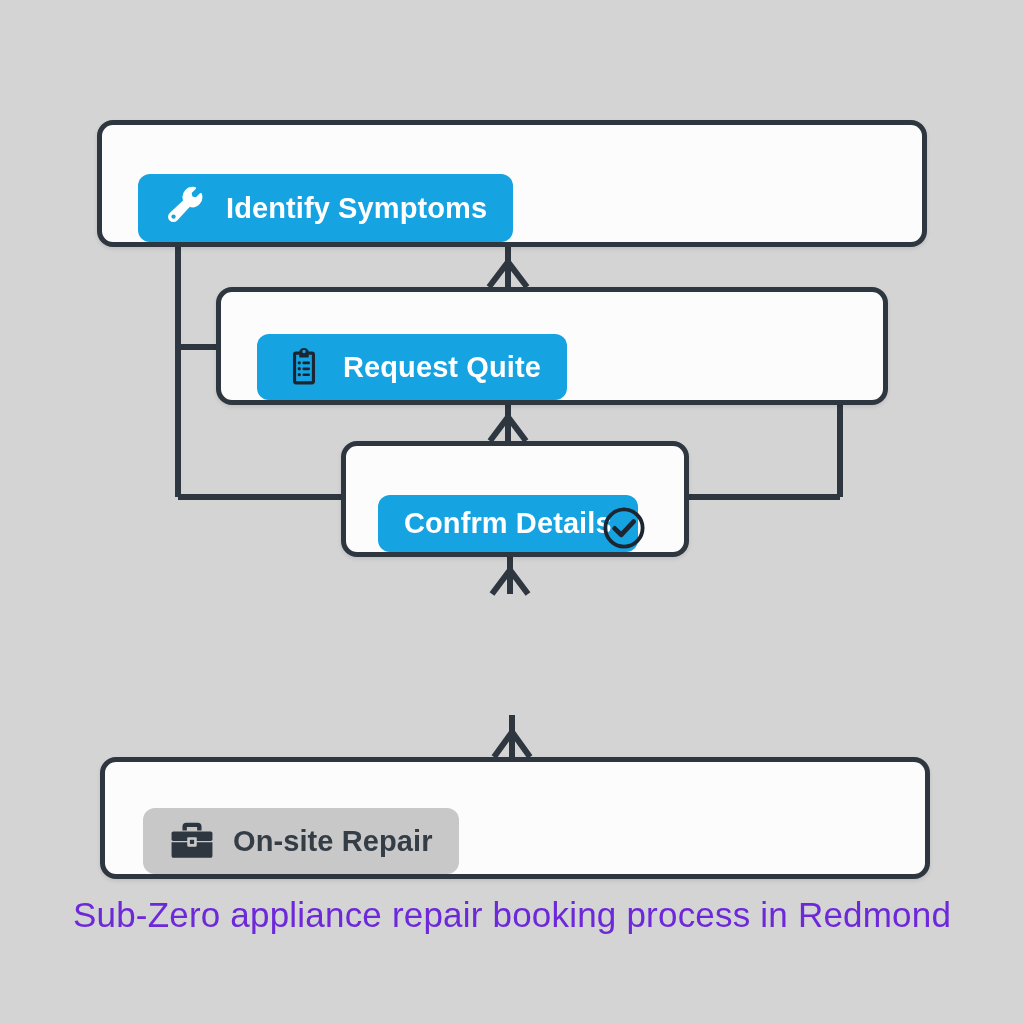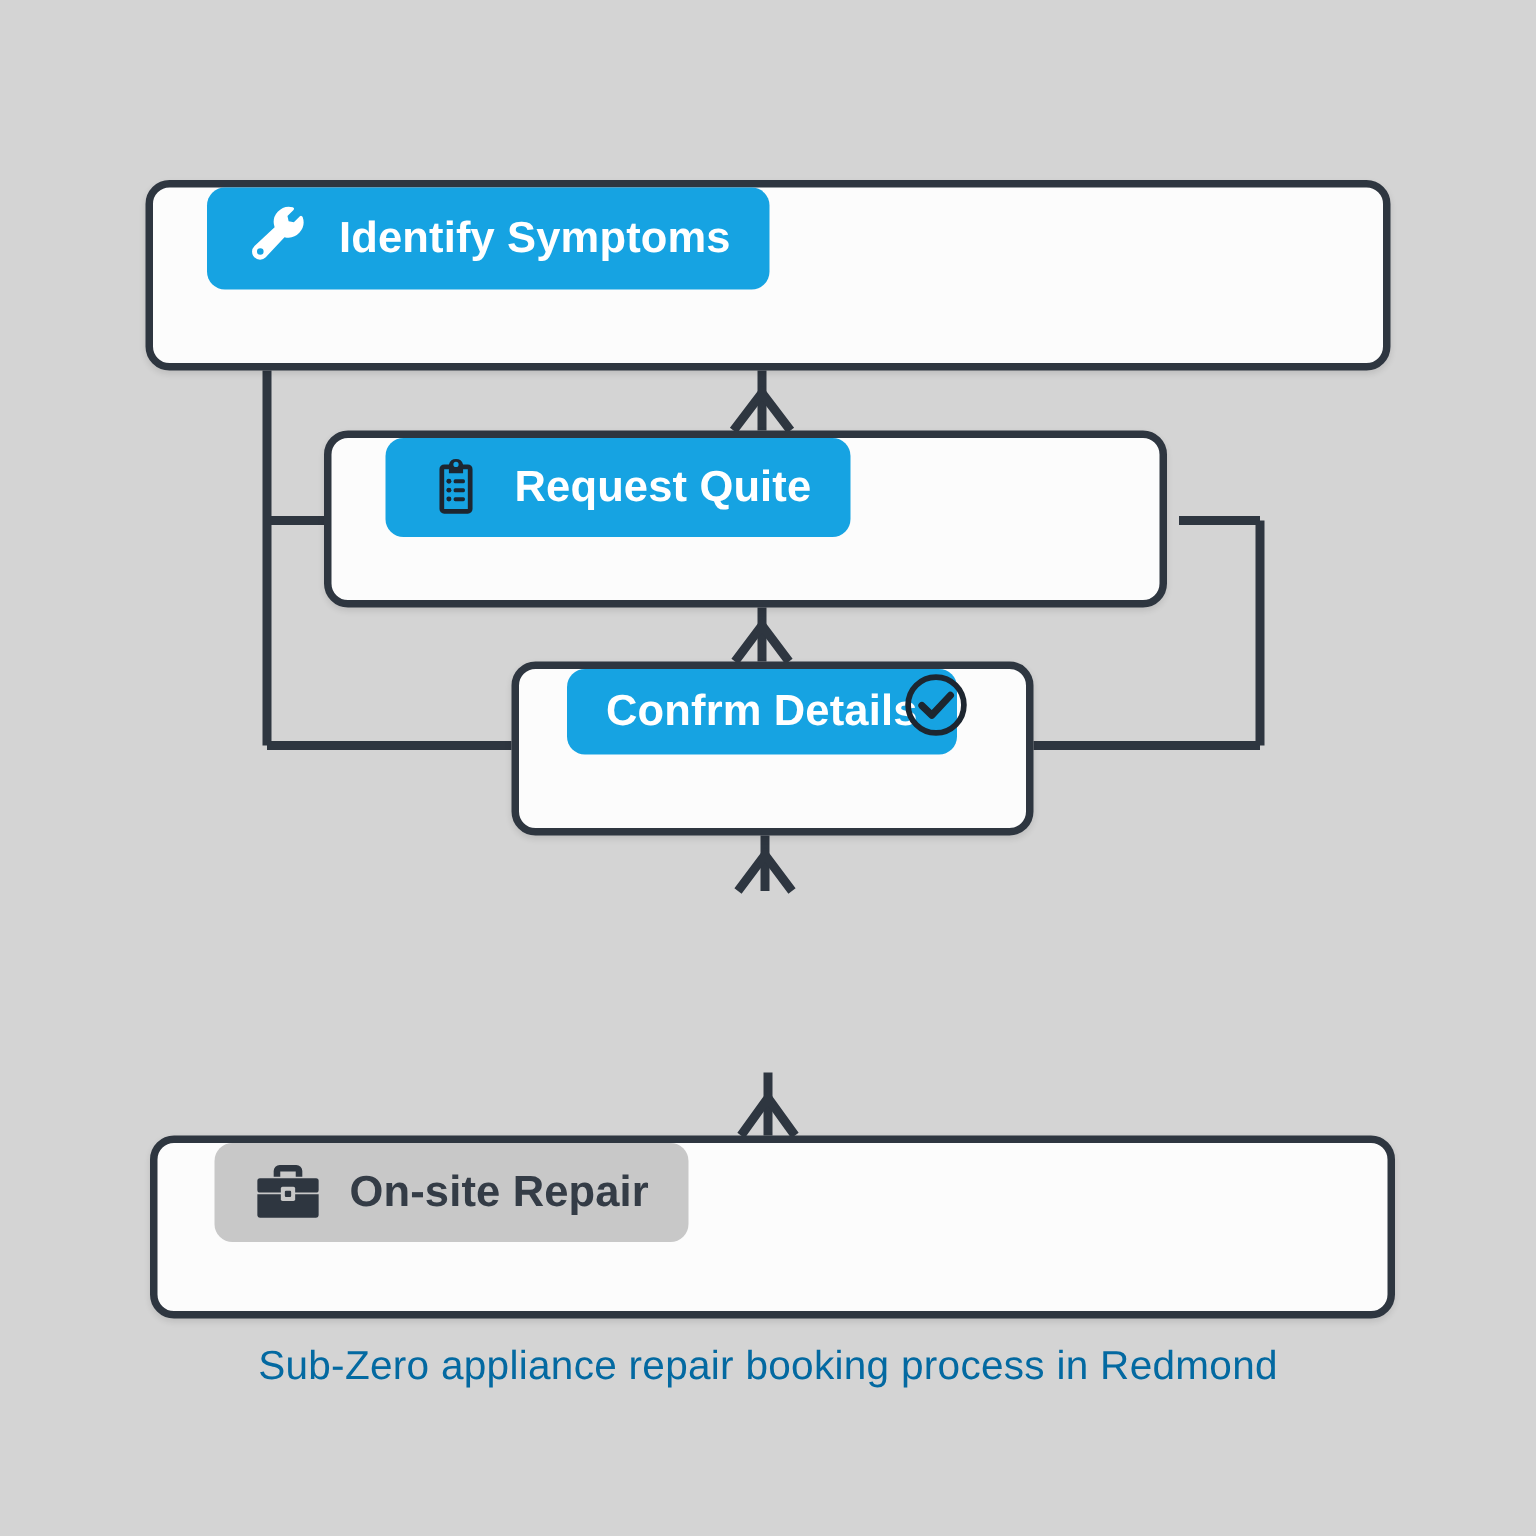--- a/index.html
+++ b/index.html
@@ -28,21 +28,21 @@
     z-index: 1;
   }
   .node {
     position: absolute;
     z-index: 2;
     box-sizing: border-box;
     background: #fcfcfc;
     border: 5px solid #2e3640;
     border-radius: 16px;
     display: flex;
-    align-items: flex-start;
+    align-items: flex-end;
     padding-left: 36px;
     box-shadow: 0 2px 4px rgba(0,0,0,0.10);
   }
   .pill {
     display: flex;
     align-items: center;
     gap: 18px;
     border-radius: 12px;
     padding: 12px 26px;
     box-sizing: border-box;
@@ -73,41 +73,41 @@
   }
   .trailing-icon {
     position: absolute;
     display: inline-flex;
     align-items: center;
     justify-content: center;
   }
 
   
   #node-identify-symptoms { left: 97px;  top: 120px; width: 830px; height: 127px; }
-  #node-request-quote     { left: 216px; top: 287px; width: 562px; height: 118px; }
+  #node-request-quote     { left: 216px; top: 287px; width: 672px; height: 118px; }
   #node-confirm-details   { left: 341px; top: 441px; width: 348px; height: 116px; }
   #node-technician        { left: 218px; top: 594px; width: 610px; height: 121px; }
   #node-onsite-repair     { left: 100px;  top: 757px; width: 830px; height: 122px; }
 
   #node-confirm-details { padding-left: 32px; }
   #node-technician { padding-left: 33px; }
   #node-onsite-repair { padding-left: 38px; }
 
   #check-icon-wrap { right: 36px; }
   #truck-icon-wrap { right: 46px; }
 
   .caption {
     position: absolute;
     z-index: 2;
     left: 0;
     top: 895px;
     width: 1024px;
     text-align: center;
-    font-size: 27px;
-    color: #0369a1;
+    font-size: 35px;
+    color: #6d28d9;
     letter-spacing: 0.2px;
   }
 </style>
 </head>
 <body>
 
 <div id="stage">
 
   <svg id="connectors" viewBox="0 0 1024 1024" xmlns="http://www.w3.org/2000/svg">
     <g fill="none" stroke="#2e3640" stroke-width="6" stroke-linecap="butt" stroke-linejoin="miter">

